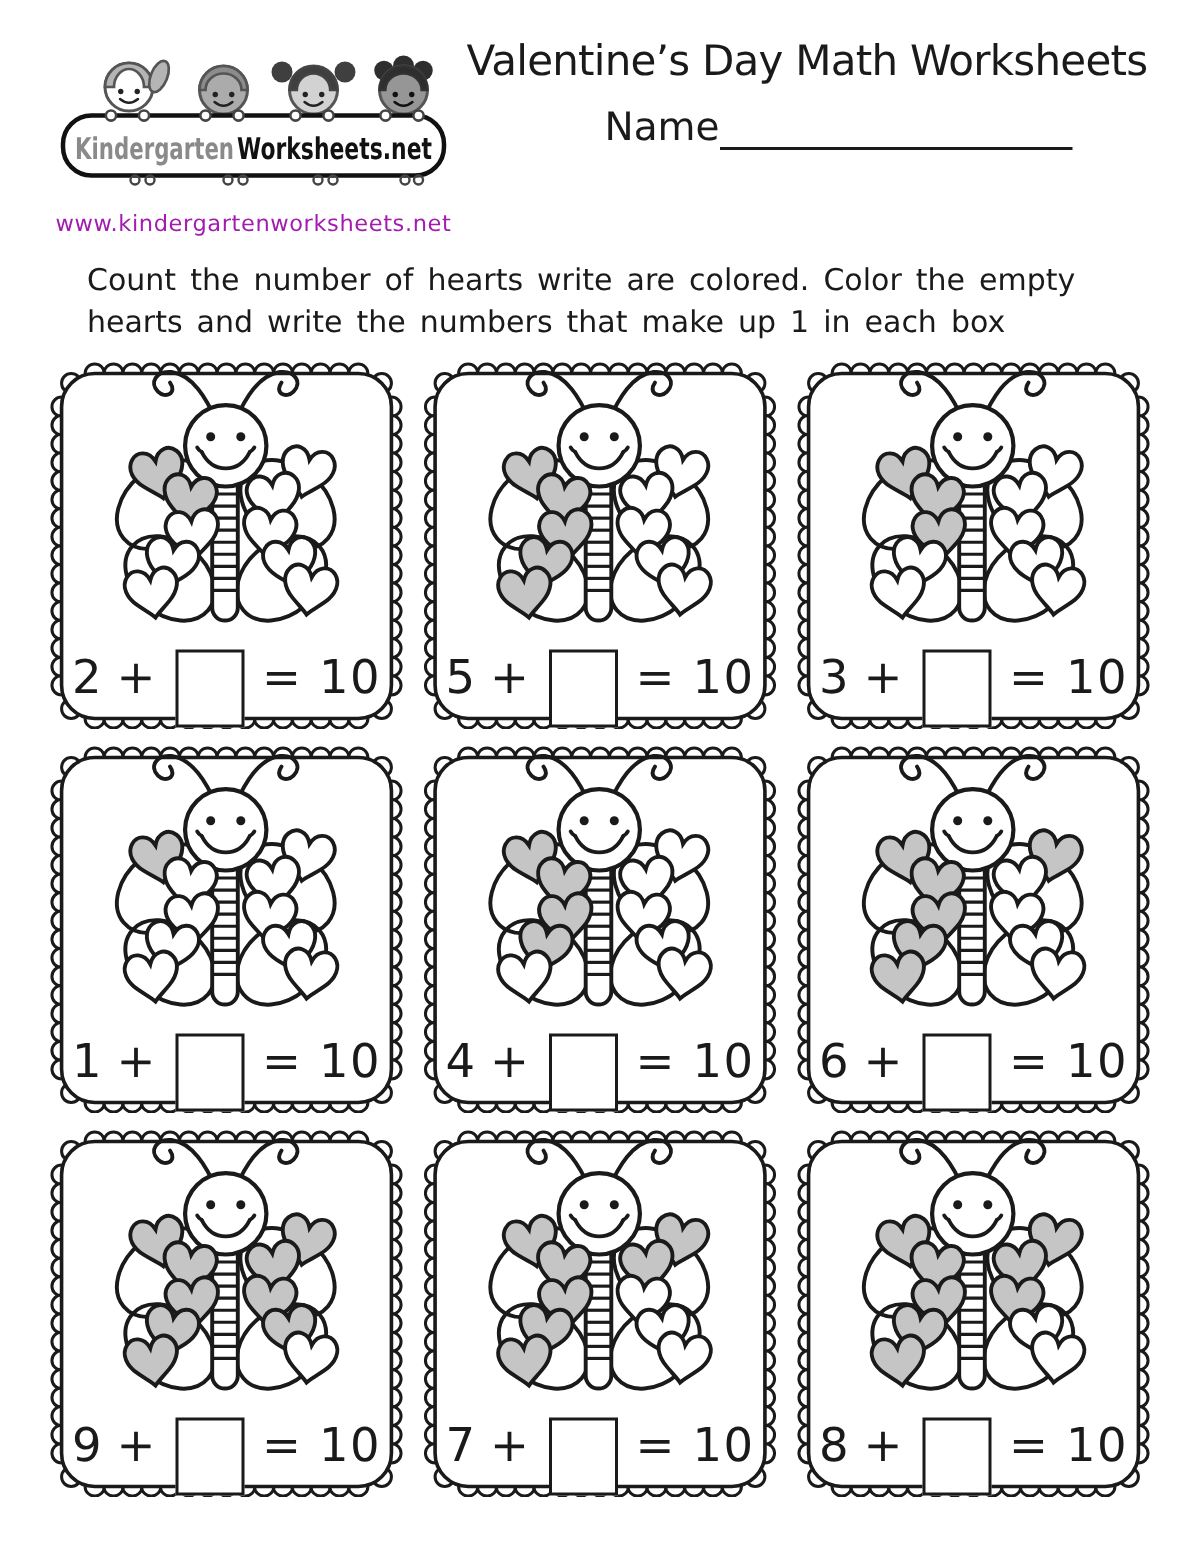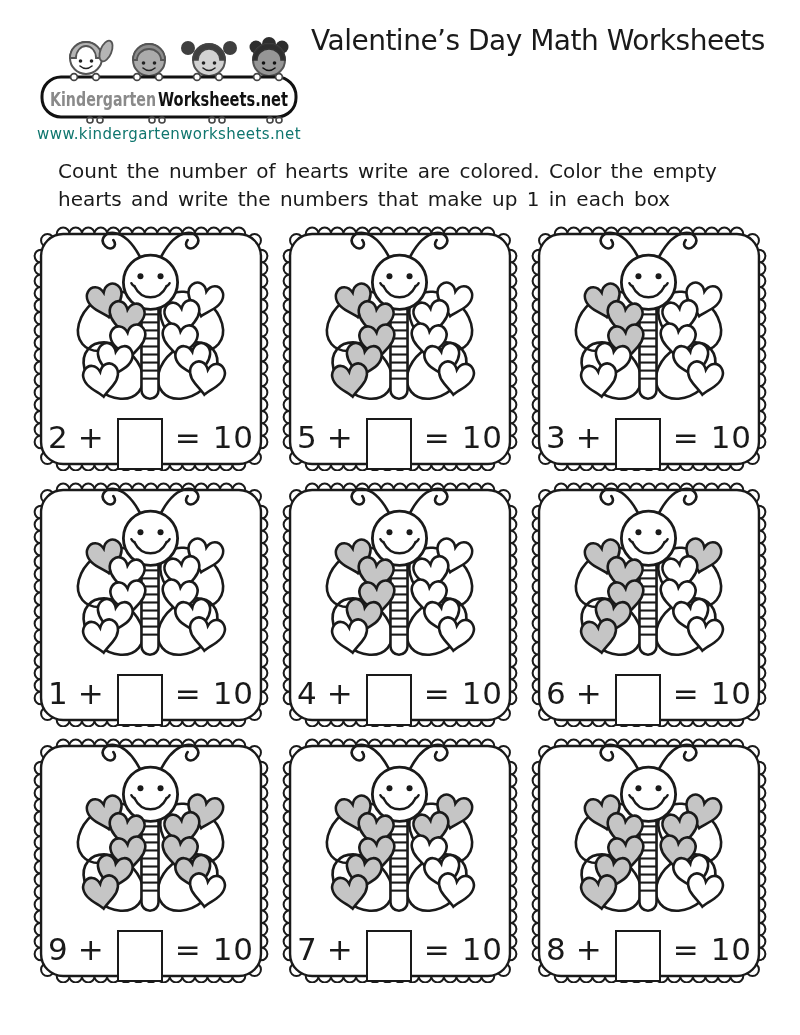--- a/index.html
+++ b/index.html
@@ -4,21 +4,21 @@
 <style>
   html,body{margin:0;padding:0;}
   body{
     width:800px;height:1035px;background:#ffffff;
     font-family:"DejaVu Sans",sans-serif;color:#1a1a1a;
     overflow:hidden;position:relative;
   }
   .header{display:flex;align-items:flex-start;padding:14px 28px 0 33px;}
   .logo-block{width:272px;flex:0 0 auto;}
   .logo-block svg{display:block;}
-  .logo-url{font-size:15px;color:#0f766e;letter-spacing:.4px;text-align:center;margin-top:1px;}
+  .logo-url{font-size:15px;color:#a21caf;letter-spacing:.4px;text-align:center;margin-top:16px;}
   .title-block{margin-left:6px;padding-top:10px;flex:1;}
   .page-title{font-size:28px;font-weight:normal;margin:0;letter-spacing:-.5px;white-space:nowrap;}
   .page-subtitle{font-size:24px;font-weight:normal;margin:9px 0 0;}
   .name-row{margin:13px 0 0 0;padding-left:92px;font-size:26px;display:flex;align-items:flex-end;}
   .name-line{display:inline-block;width:235px;border-bottom:2px solid #1a1a1a;height:26px;}
   .instructions{margin:14px 0 0 58px;font-size:20px;line-height:28px;word-spacing:3px;}
   .instructions span{display:block;}
   .grid{
     display:grid;grid-template-columns:repeat(3,236px);grid-auto-rows:245px;
     gap:11px 13px;margin:13px 0 0 33px;
@@ -105,20 +105,24 @@
         <circle cx="236" cy="106" r="3"></circle>
           <circle cx="245" cy="106" r="3"></circle>
       </g>
       <text x="16" y="92" font-size="20" font-weight="bold" fill="#8a8a8a" textLength="106" lengthAdjust="spacingAndGlyphs">Kindergarten</text>
       <text x="124" y="92" font-size="20" font-weight="bold" fill="#111" textLength="130" lengthAdjust="spacingAndGlyphs">Worksheets.net</text>
     </svg>
     <div class="logo-url">www.kindergartenworksheets.net</div>
   </div>
   <div class="title-block">
     <h1 class="page-title">Valentine’s Day Math Worksheets</h1>
+    <div class="name-row">
+      <span>Name</span>
+        <span class="name-line"></span>
+    </div>
   </div>
 </div>
 
 <p class="instructions">
   <span>Count the number of hearts write are colored. Color the empty</span>
   <span>hearts and write the numbers that make up 1 in each box</span>
 </p>
 
 <div class="grid" id="grid">
   <div class="cell">

